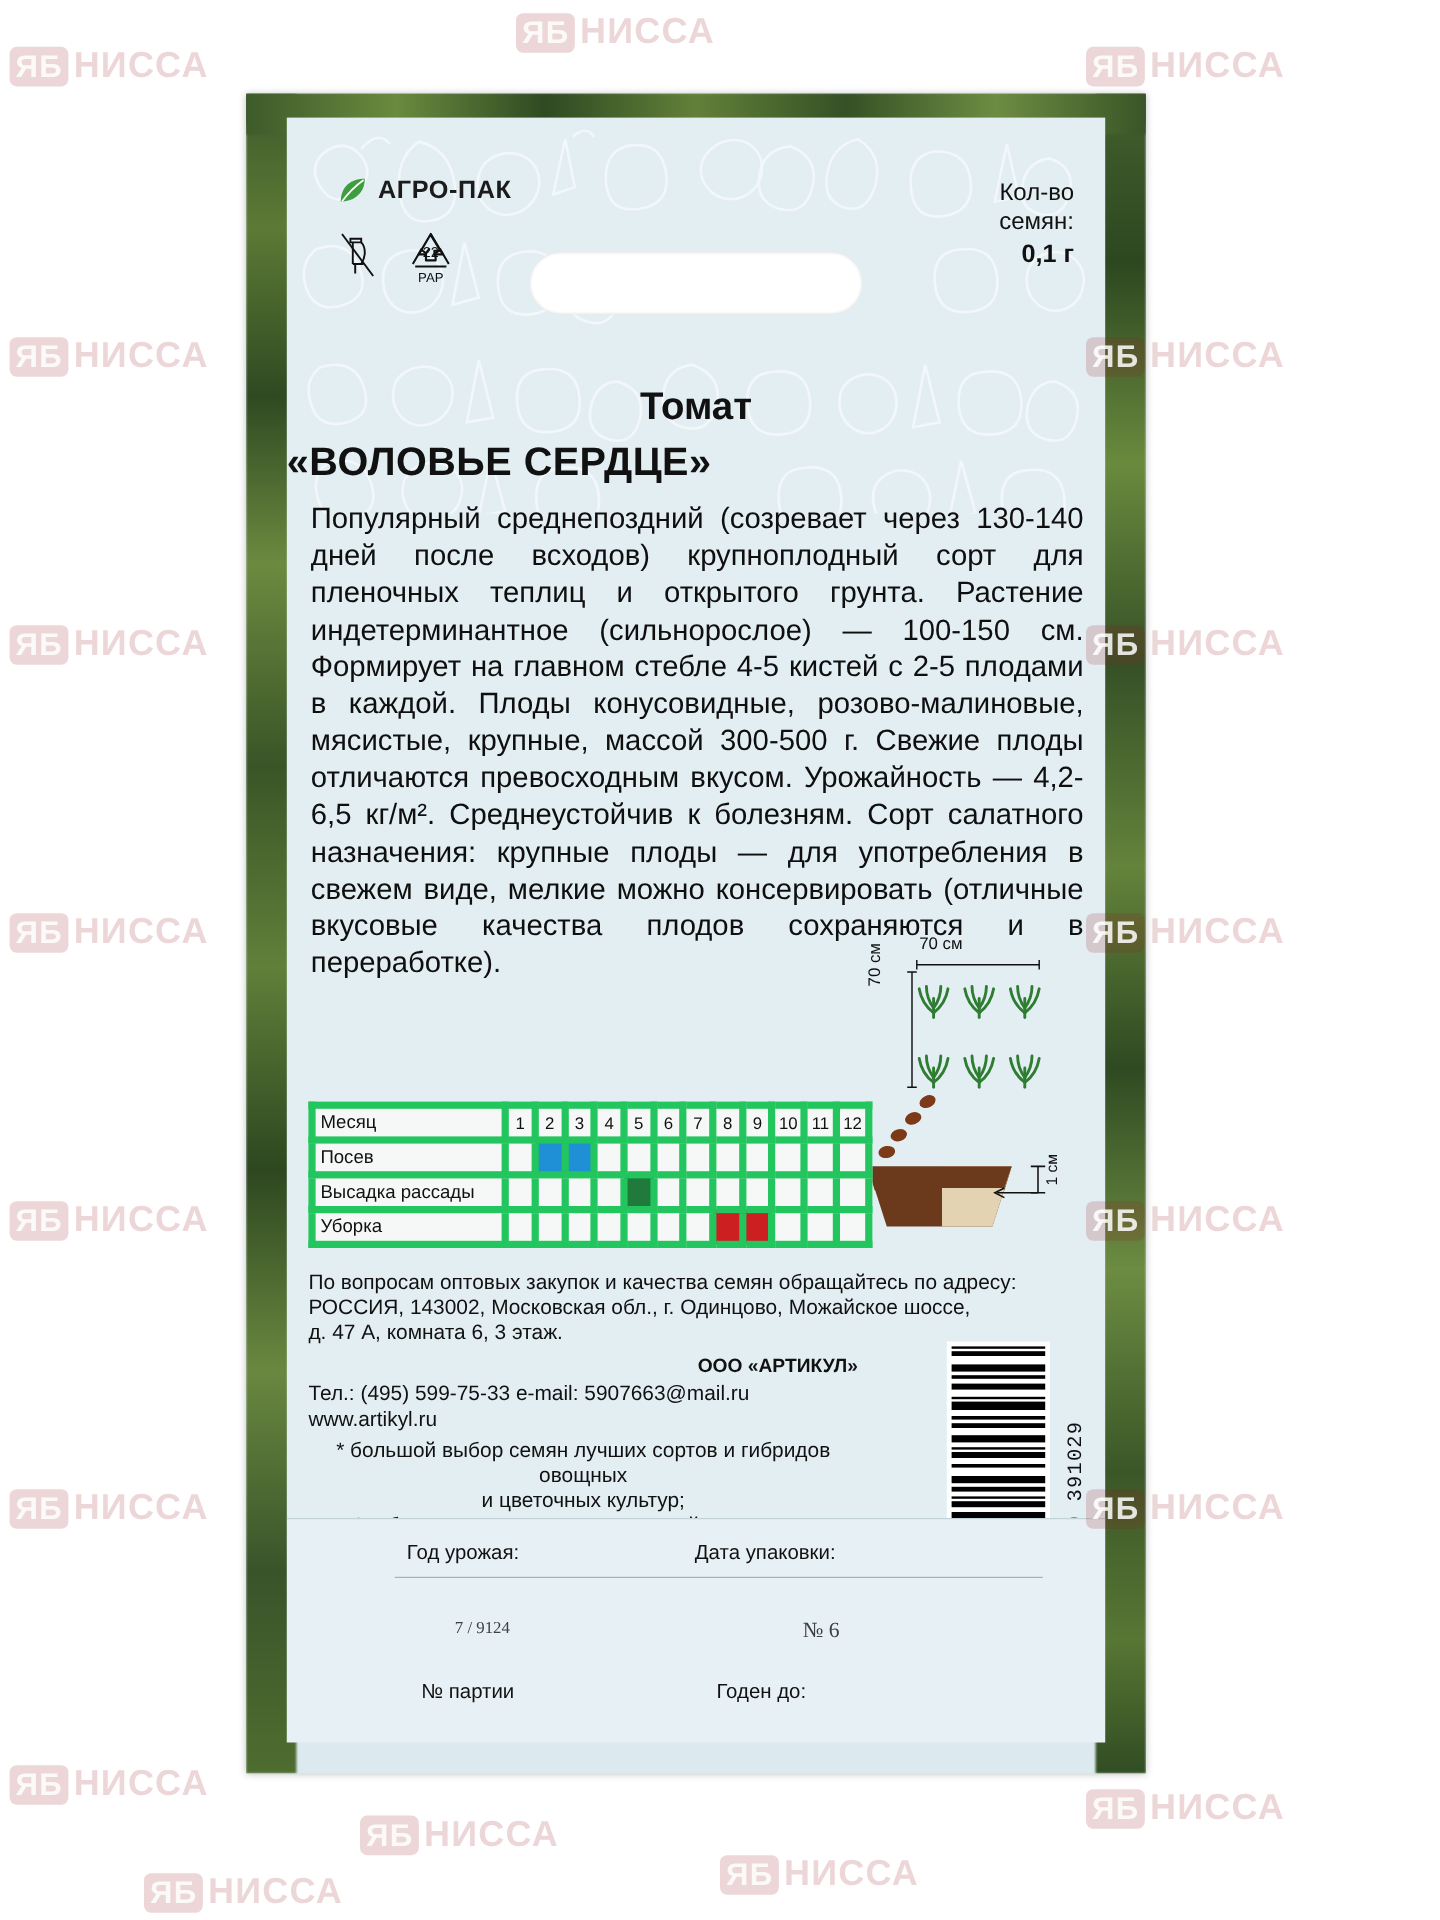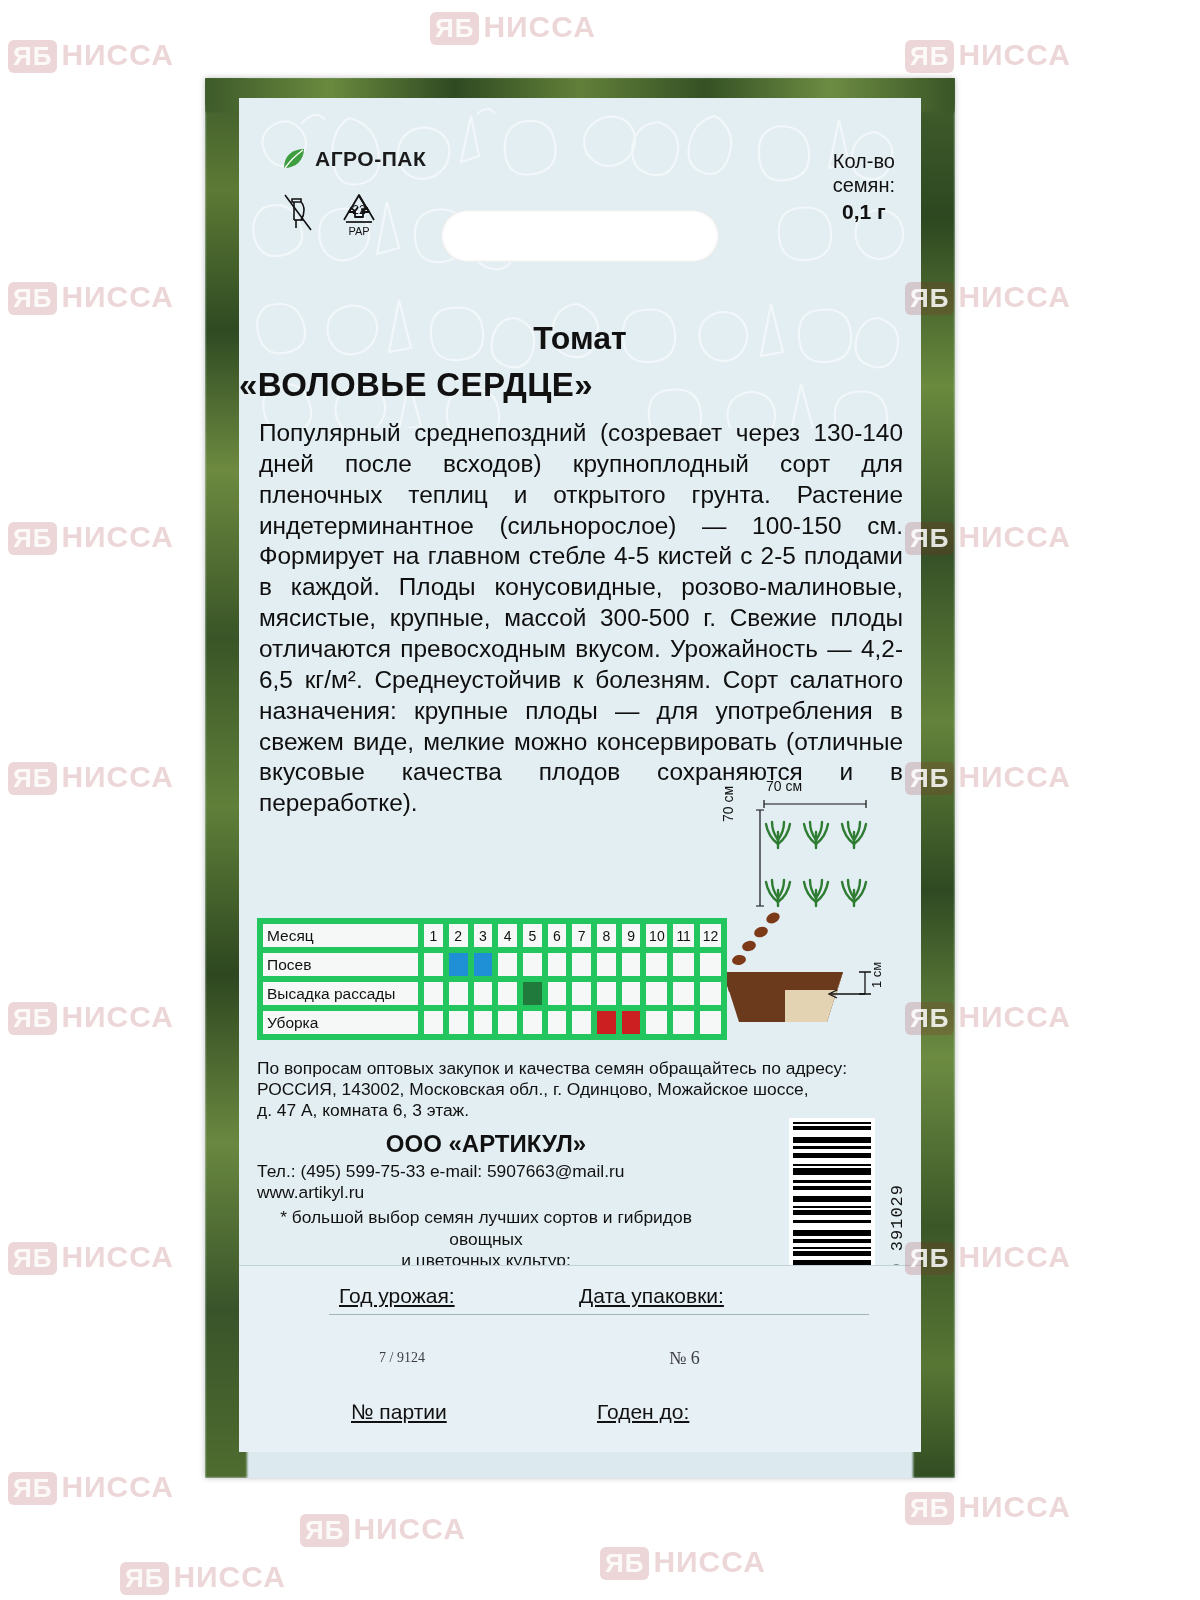--- a/index.html
+++ b/index.html
@@ -145,21 +145,21 @@
     display: flex;
     align-items: flex-start;
     gap: 18px;
   }
   .mark-svg { display: block; }
 
   .qty {
     position: absolute;
     right: 26px;
     top: 52px;
-    text-align: center;
+    text-align: right;
     font-size: 20px;
     color: #111;
     line-height: 1.18;
   }
   .qty .qty-val {
     font-weight: bold;
     font-size: 21px;
     margin-top: 3px;
   }
 
@@ -267,23 +267,23 @@
     position: absolute;
     left: 18px;
     right: 16px;
     top: 960px;
     font-size: 17.4px;
     line-height: 1.22;
     color: #111;
   }
   .contacts .center { text-align: center; }
   .contacts .company {
-    text-align: center;
+    text-align: right;
     font-weight: bold;
-    font-size: 24px;
+    font-size: 16px;
     margin-top: 7px;
   }
   .contacts .tel { margin-top: 3px; }
   .contacts .bullets { margin-top: 4px; }
   .contacts .quality {
     text-align: center;
     font-weight: bold;
     font-size: 19.5px;
     line-height: 1.25;
     margin-top: 8px;
@@ -328,23 +328,22 @@
   .bottom-form {
     position: absolute;
     left: 0; right: 0;
     bottom: 0;
     height: 186px;
     background: #e7f0f4;
     border-top: 1px solid #c2d3d8;
   }
   .bf-label {
     position: absolute;
-    font-size: 21px;
-    color: #111;
-    text-decoration: underline;
+    font-size: 17px;
+    color: #111;
   }
   .bf-value {
     position: absolute;
     font-size: 14px;
     color: #3d3d46;
     font-family: "Liberation Serif", serif;
   }
   .bf-line {
     position: absolute;
     border-top: 1px solid #9fb3ba;

